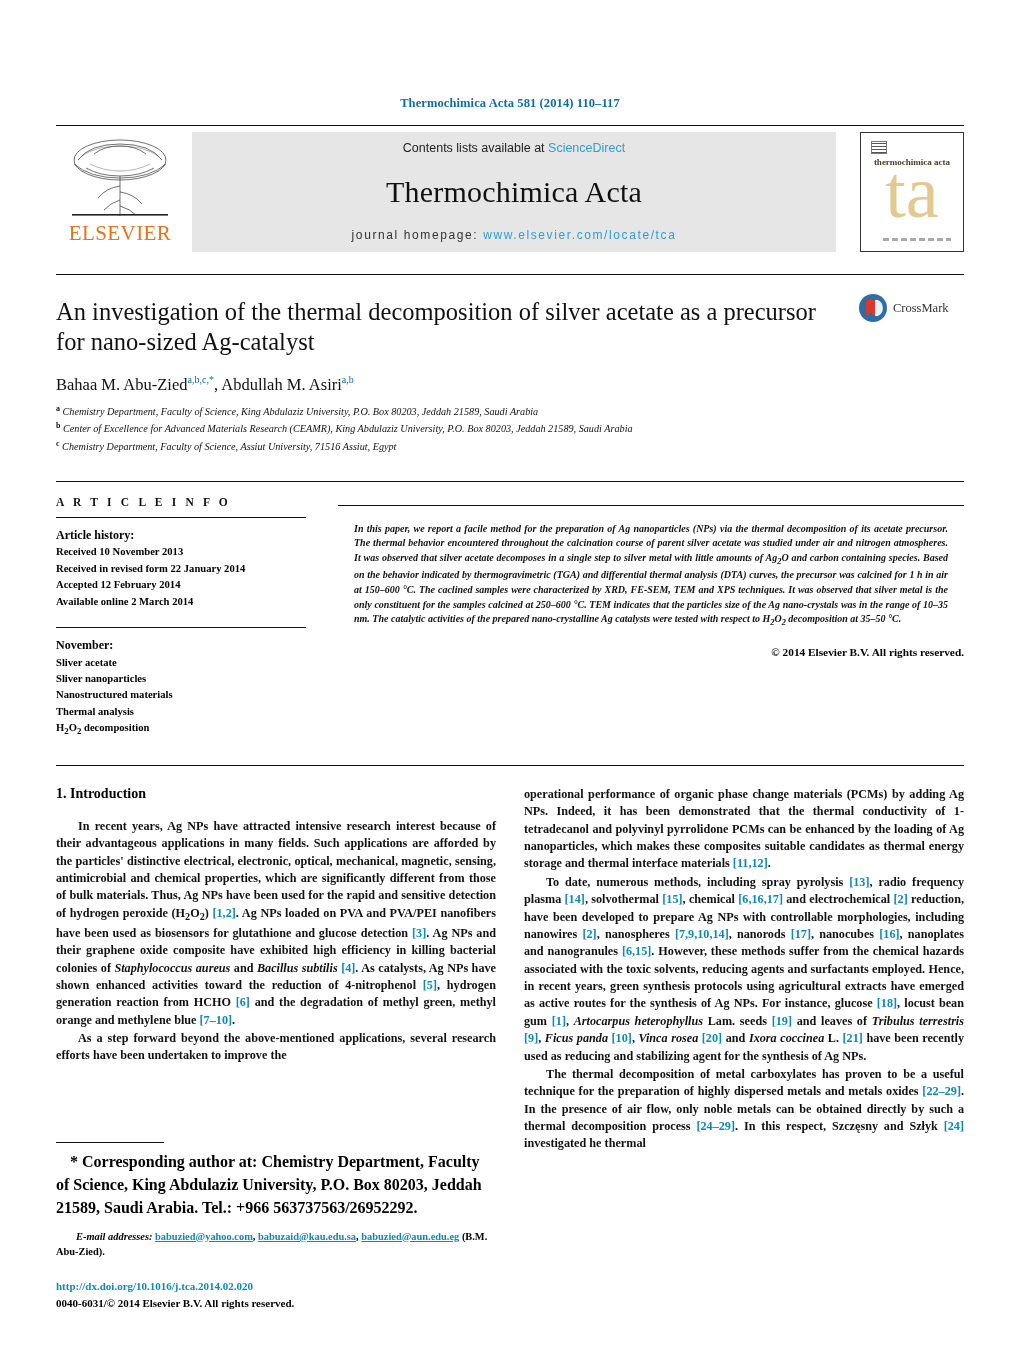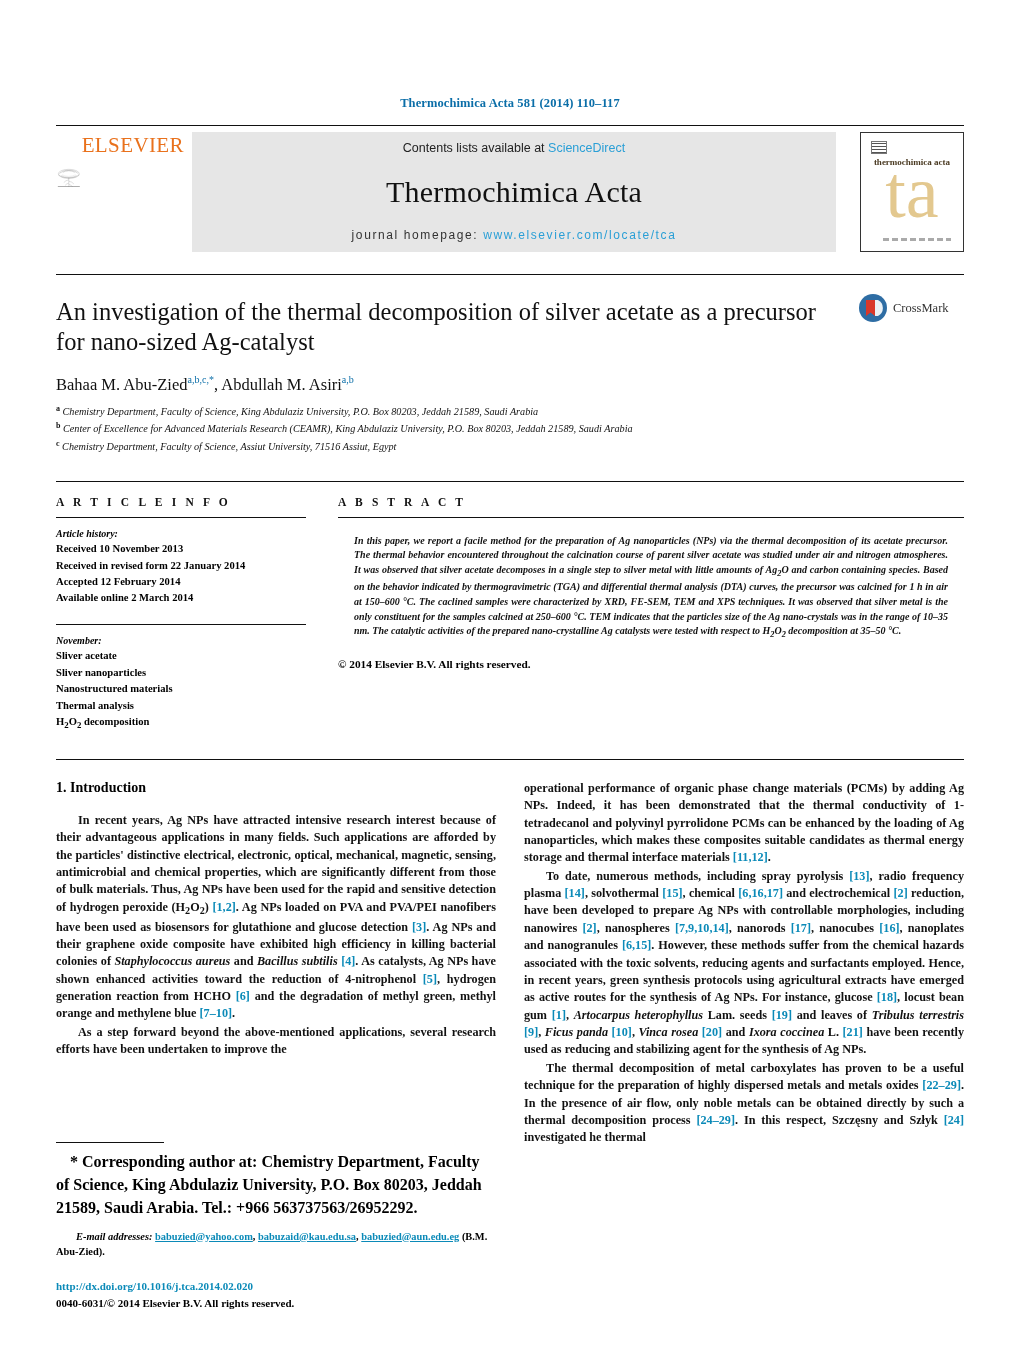--- a/index.html
+++ b/index.html
@@ -29,21 +29,21 @@
   .masthead {
     margin-top: 14px;
     border-top: 1.6px solid #111;
     display: flex;
     align-items: stretch;
     height: 127px;
     padding-top: 6px;
   }
   .elsevier-logo {
     width: 128px; flex: 0 0 128px;
-    display: flex; flex-direction: row; align-items: flex-start; justify-content: flex-start;
+    display: flex; flex-direction: column; align-items: center; justify-content: flex-start;
     padding-top: 2px;
   }
   .tree-box { width: 112px; height: 88px; }
   .elsevier-word {
     font-family: "Liberation Serif", serif;
     font-size: 21px; letter-spacing: 0.4px; color: #E9711C;
     font-weight: normal; margin-top: 1px; line-height: 1;
   }
   .banner {
     flex: 1 1 auto;
@@ -112,29 +112,29 @@
   
   .infoabs { margin-top: 26px; border-top: 1.6px solid #111; padding-top: 14px; display: flex; }
   .col-info { width: 250px; flex: 0 0 250px; }
   .col-abs { flex: 1 1 auto; margin-left: 32px; }
   .sechead {
     font-family: "Liberation Serif", serif; font-weight: bold;
     font-size: 11.5px; letter-spacing: 3.2px; color: #111;
   }
   .rule { border-top: 1px solid #111; margin: 9px 0 8px 0; }
   .hist-title, .kw-title {
-    font-style: italic; font-weight: bold; font-size: 10px; line-height: 1.55; margin-top: 8px;
+    font-weight: bold; font-size: 12px; line-height: 1.55; margin-top: 8px;
   }
   .hist-line, .kw-line { font-size: 10.6px; line-height: 1.55; font-weight: bold; }
   .kwblock { margin-top: 17px; }
   .abs-p {
     font-size: 10px; line-height: 1.47; text-align: justify; font-weight: bold;
     margin: 16px; color: #111; font-style: italic;
   }
-  .abs-copy { margin-top: 3px; font-size: 11.3px; font-weight: bold; }
+  .abs-copy { margin-top: 3px; font-size: 11.3px; text-align: right; font-weight: bold; }
 
   
   .body {
     margin-top: 26px; border-top: 1.6px solid #111; padding-top: 20px;
     display: flex; gap: 28px;
   }
   .bcol { width: 440px; flex: 0 0 440px; }
   h2.ssec {
     font-family: "Liberation Serif", serif; font-weight: bold;
     font-size: 14px; margin: 0 0 16px 0;
@@ -259,21 +259,20 @@
         <div class="kw-title">November:</div>
         <div class="kw-line">Sliver acetate</div>
         <div class="kw-line">Sliver nanoparticles</div>
         <div class="kw-line">Nanostructured materials</div>
         <div class="kw-line">Thermal analysis</div>
         <div class="kw-line">H<sub>2</sub>O<sub>2</sub> decomposition</div>
       </div>
     </div>
 
     <div class="col-abs">
-      <div class="sechead">A B S T R A C T</div>
       <div class="rule"></div>
       <p class="abs-p">In this paper, we report a facile method for the preparation of Ag nanoparticles (NPs) via the thermal decomposition of its acetate precursor. The thermal behavior encountered throughout the calcination course of parent silver acetate was studied under air and nitrogen atmospheres. It was observed that silver acetate decomposes in a single step to silver metal with little amounts of Ag<sub>2</sub>O and carbon containing species. Based on the behavior indicated by thermogravimetric (TGA) and differential thermal analysis (DTA) curves, the precursor was calcined for 1 h in air at 150–600 °C. The caclined samples were characterized by XRD, FE-SEM, TEM and XPS techniques. It was observed that silver metal is the only constituent for the samples calcined at 250–600 °C. TEM indicates that the particles size of the Ag nano-crystals was in the range of 10–35 nm. The catalytic activities of the prepared nano-crystalline Ag catalysts were tested with respect to H<sub>2</sub>O<sub>2</sub> decomposition at 35–50 °C.</p>
       <div class="abs-copy">© 2014 Elsevier B.V. All rights reserved.</div>
     </div>
   </div>
 
   <div class="body">
     <div class="bcol">
       <h2 class="ssec">1. Introduction</h2>
       <p class="bp">In recent years, Ag NPs have attracted intensive research interest because of their advantageous applications in many fields. Such applications are afforded by the particles' distinctive electrical, electronic, optical, mechanical, magnetic, sensing, antimicrobial and chemical properties, which are significantly different from those of bulk materials. Thus, Ag NPs have been used for the rapid and sensitive detection of hydrogen peroxide (H<sub>2</sub>O<sub>2</sub>) <span class="ref">[1,2]</span>. Ag NPs loaded on PVA and PVA/PEI nanofibers have been used as biosensors for glutathione and glucose detection <span class="ref">[3]</span>. Ag NPs and their graphene oxide composite have exhibited high efficiency in killing bacterial colonies of <span class="it">Staphylococcus aureus</span> and <span class="it">Bacillus subtilis</span> <span class="ref">[4]</span>. As catalysts, Ag NPs have shown enhanced activities toward the reduction of 4-nitrophenol <span class="ref">[5]</span>, hydrogen generation reaction from HCHO <span class="ref">[6]</span> and the degradation of methyl green, methyl orange and methylene blue <span class="ref">[7–10]</span>.</p>

